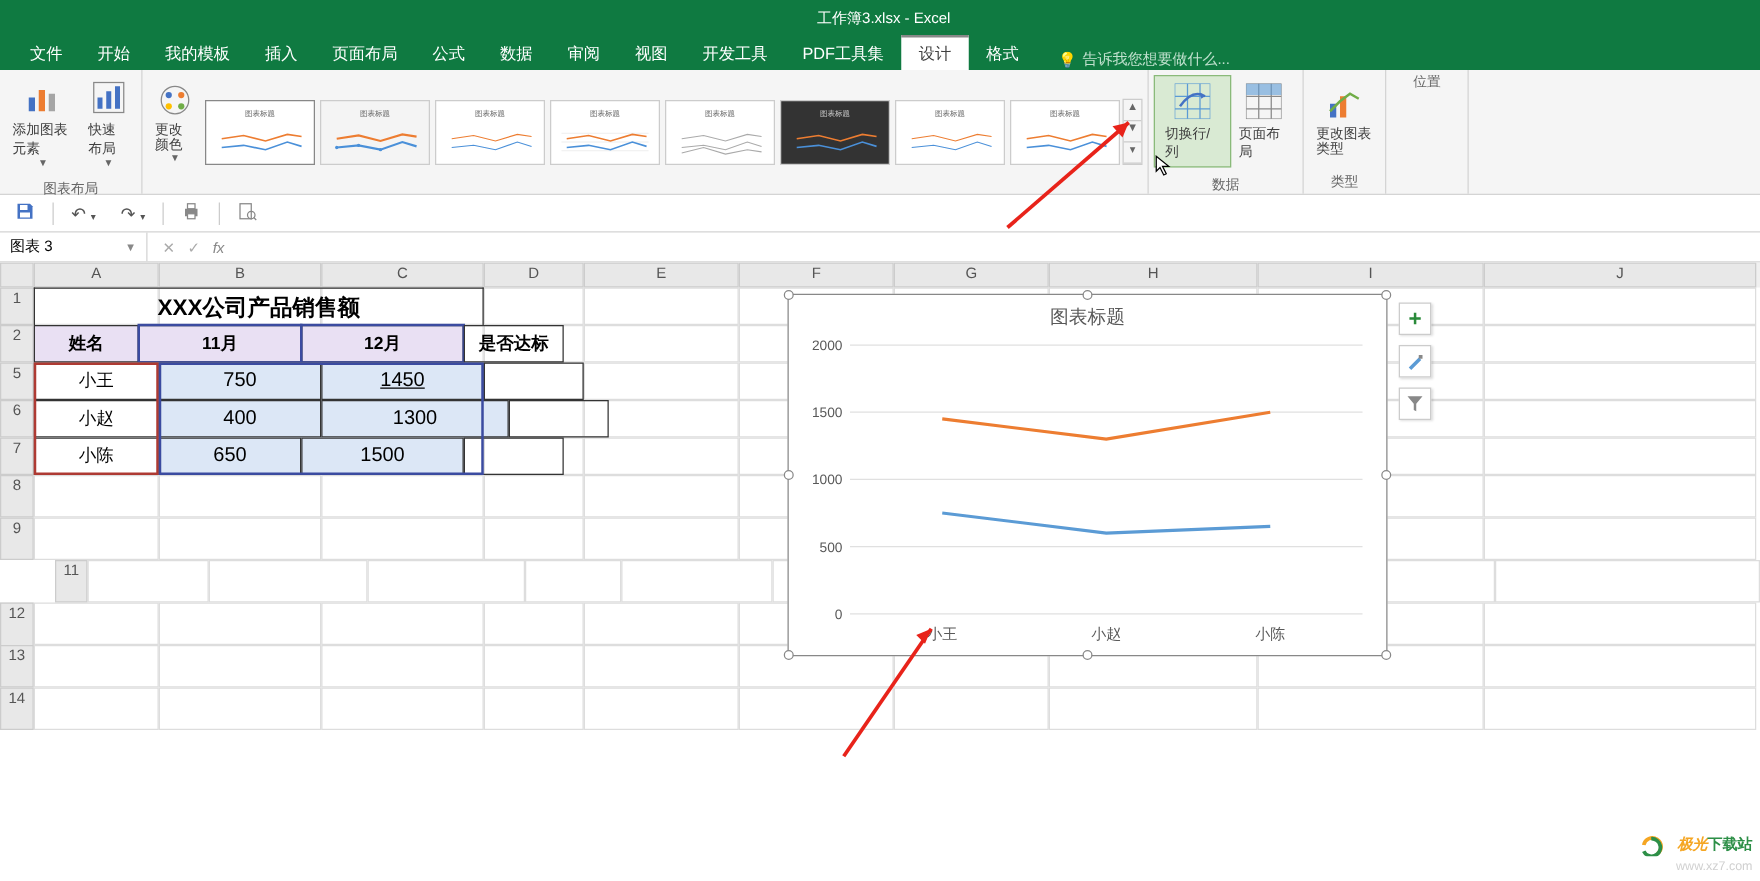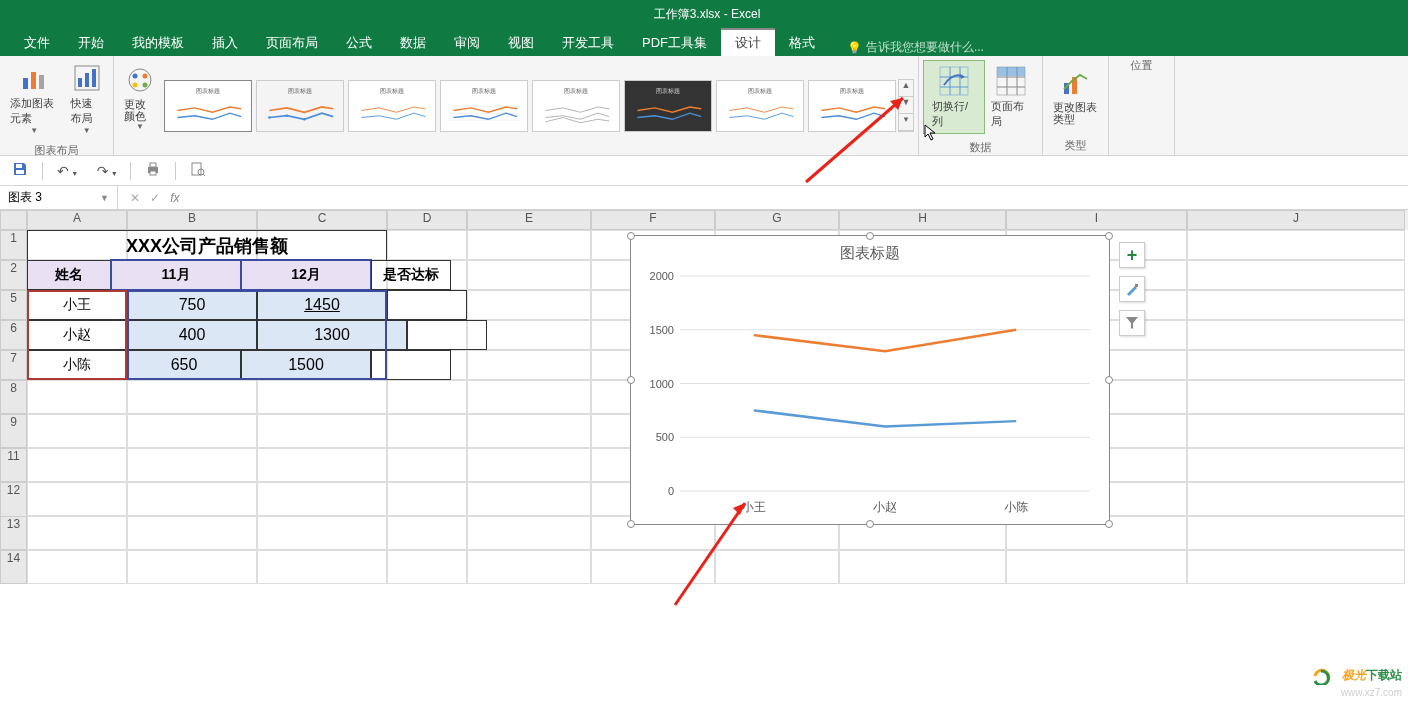--- a/index.html
+++ b/index.html
@@ -424,21 +424,21 @@
         <div class="cell" style="width: 130px;"></div>
         <div class="cell" style="width: 130px;"></div>
         <div class="cell" style="width: 80px;"></div>
         <div class="cell" style="width: 124px;"></div>
         <div class="cell" style="width: 124px;"></div>
         <div class="cell" style="width: 124px;"></div>
         <div class="cell" style="width: 167px;"></div>
         <div class="cell" style="width: 181px;"></div>
         <div class="cell" style="width: 218px;"></div>
       </div>
-      <div class="grid-row" style="height: 34px;">
+      <div class="grid-row" style="height: 34px; margin-left: 44px;">
         <div class="row-h" style="height: 34px;">11</div>
         <div class="cell" style="width: 100px;"></div>
         <div class="cell" style="width: 130px;"></div>
         <div class="cell" style="width: 130px;"></div>
         <div class="cell" style="width: 80px;"></div>
         <div class="cell" style="width: 124px;"></div>
         <div class="cell" style="width: 124px;"></div>
         <div class="cell" style="width: 124px;"></div>
         <div class="cell" style="width: 167px;"></div>
         <div class="cell" style="width: 181px;"></div>

